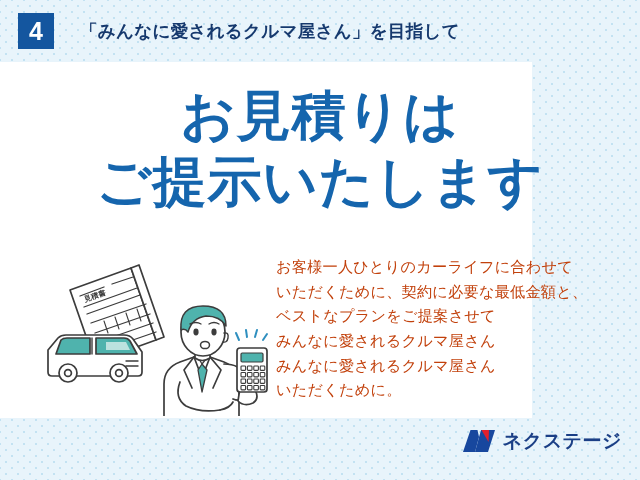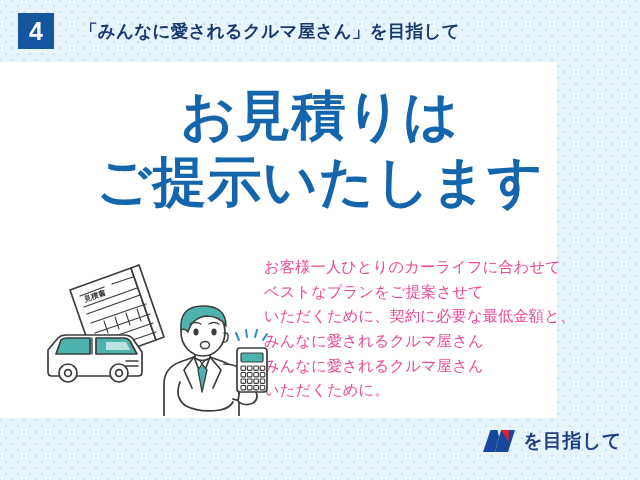--- a/index.html
+++ b/index.html
@@ -61,23 +61,24 @@
     font-weight: bold;
     letter-spacing: 0.3px;
     white-space: nowrap;
   }
 
   
   .card {
     position: absolute;
     left: 0;
     top: 62px;
-    width: 557px;
+    width: 512px;
     height: 356px;
     background: #ffffff;
+    padding-left: 20px;
   }
 
   .headline {
     position: absolute;
     left: 0;
     top: 22px;
     width: 640px;
     text-align: center;
     color: #1565ad;
     font-weight: bold;
@@ -86,24 +87,24 @@
   }
   .headline .line {
     display: block;
     font-size: 54px;
   }
   .headline .line-1 { margin-bottom: 2px; }
 
   
   .body-copy {
     position: absolute;
-    left: 264px;
+    left: 276px;
     top: 193px;
     width: 360px;
-    color: #ec4899;
+    color: #c2410c;
     font-size: 15.2px;
     line-height: 1.62;
     letter-spacing: 0.2px;
   }
   .body-copy .bline { display: block; white-space: nowrap; }
 
   
   .illustration {
     position: absolute;
     left: 34px;
@@ -155,22 +156,22 @@
 
   <div class="card">
 
     <div class="headline">
       <span class="line line-1">お見積りは</span>
       <span class="line line-2">ご提示いたします</span>
     </div>
 
     <div class="body-copy">
       <span class="bline">お客様一人ひとりのカーライフに合わせて</span>
+      <span class="bline">いただくために、契約に必要な最低金額と、</span>
       <span class="bline">ベストなプランをご提案させて</span>
-      <span class="bline">いただくために、契約に必要な最低金額と、</span>
       <span class="bline">みんなに愛されるクルマ屋さん</span>
       <span class="bline">みんなに愛されるクルマ屋さん</span>
       <span class="bline">いただくために。</span>
     </div>
 
     <div class="illustration">
       <svg width="240" height="156" viewBox="0 0 240 156" xmlns="http://www.w3.org/2000/svg">
         <g fill="none" stroke="#3c3c3c" stroke-width="1.7" stroke-linecap="round" stroke-linejoin="round">
 
           <g>
@@ -279,17 +280,17 @@
     </div>
   </div>
 
   <div class="footer">
     <div class="brand">
       <svg class="brand-mark" viewBox="0 0 34 26" xmlns="http://www.w3.org/2000/svg">
         <path d="M1 24 L8.5 2 L15.5 2 L17 9 L13 24 Z" fill="#17479e"></path>
         <path d="M13 24 L19 2 L26 2 L33 2 L26 24 Z" fill="#17479e"></path>
         <path d="M19.5 2 L27 2 L26.5 14 Z" fill="#e2202b"></path>
       </svg>
-      <span class="brand-name">を目指して</span>
+      <span class="brand-name">ネクステージ</span>
     </div>
   </div>
 
 </div>
 
 </body></html>

